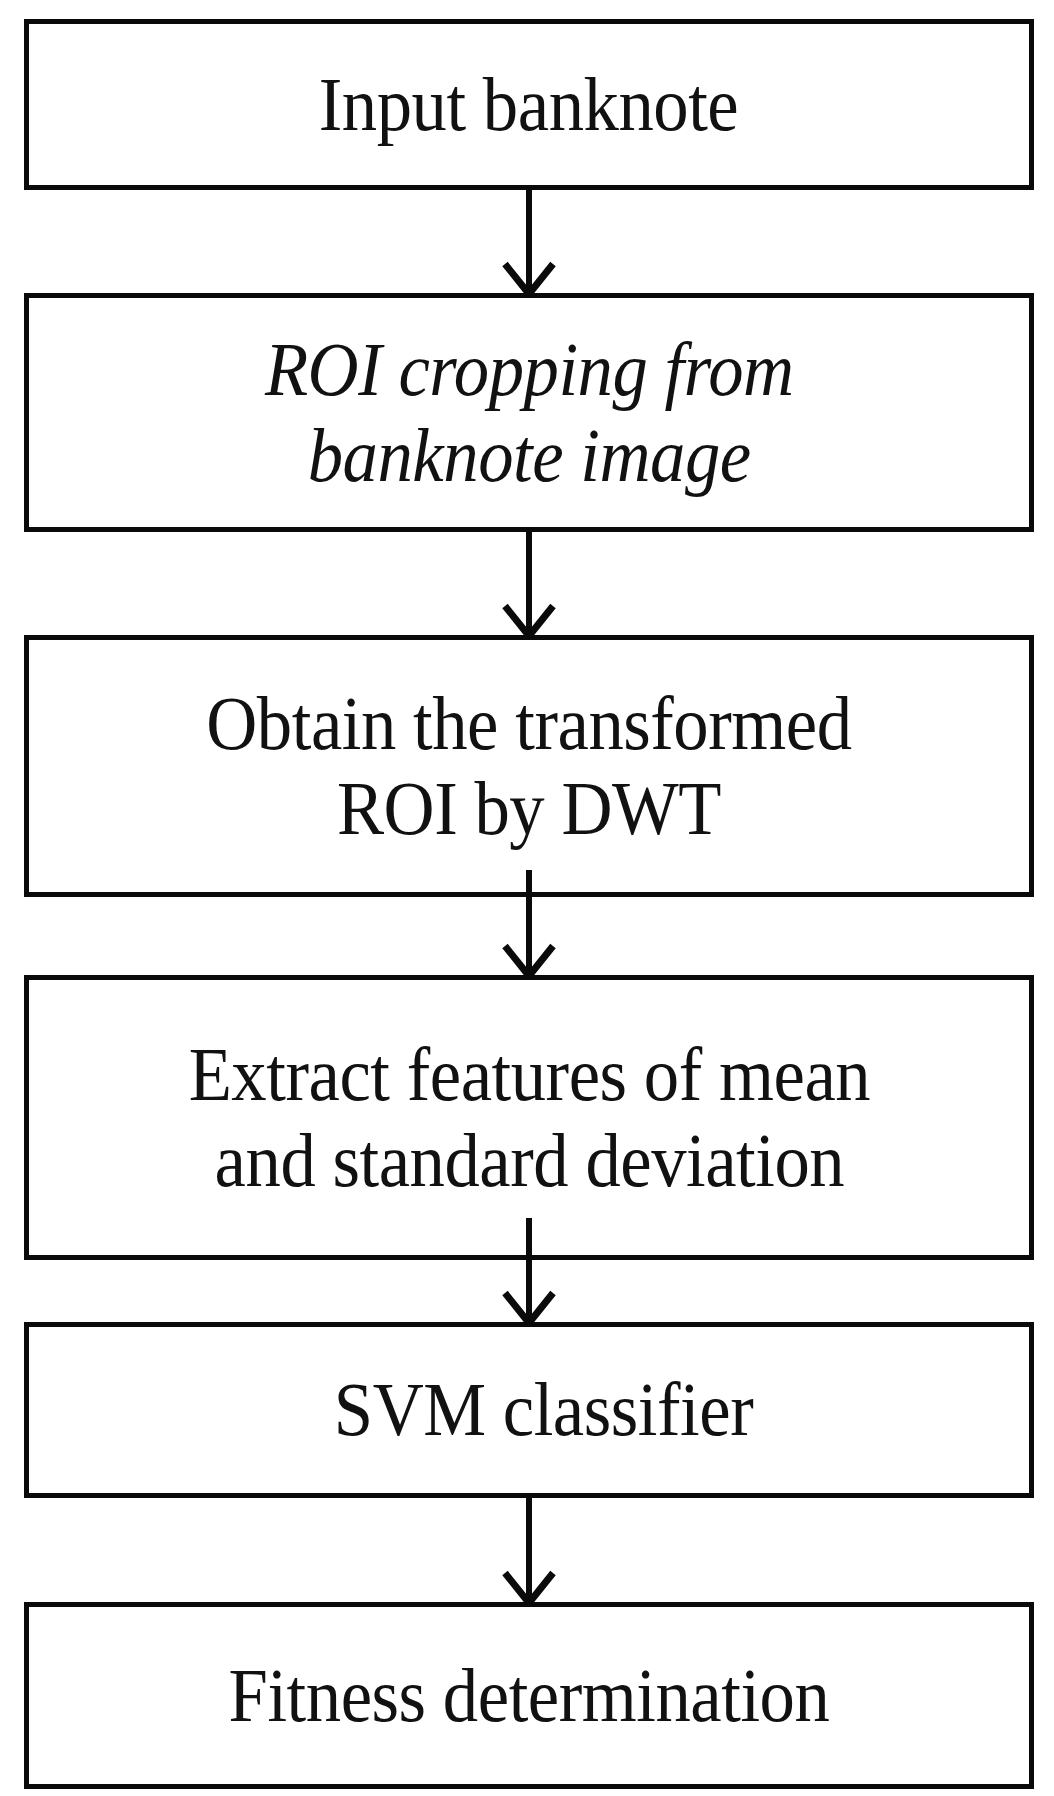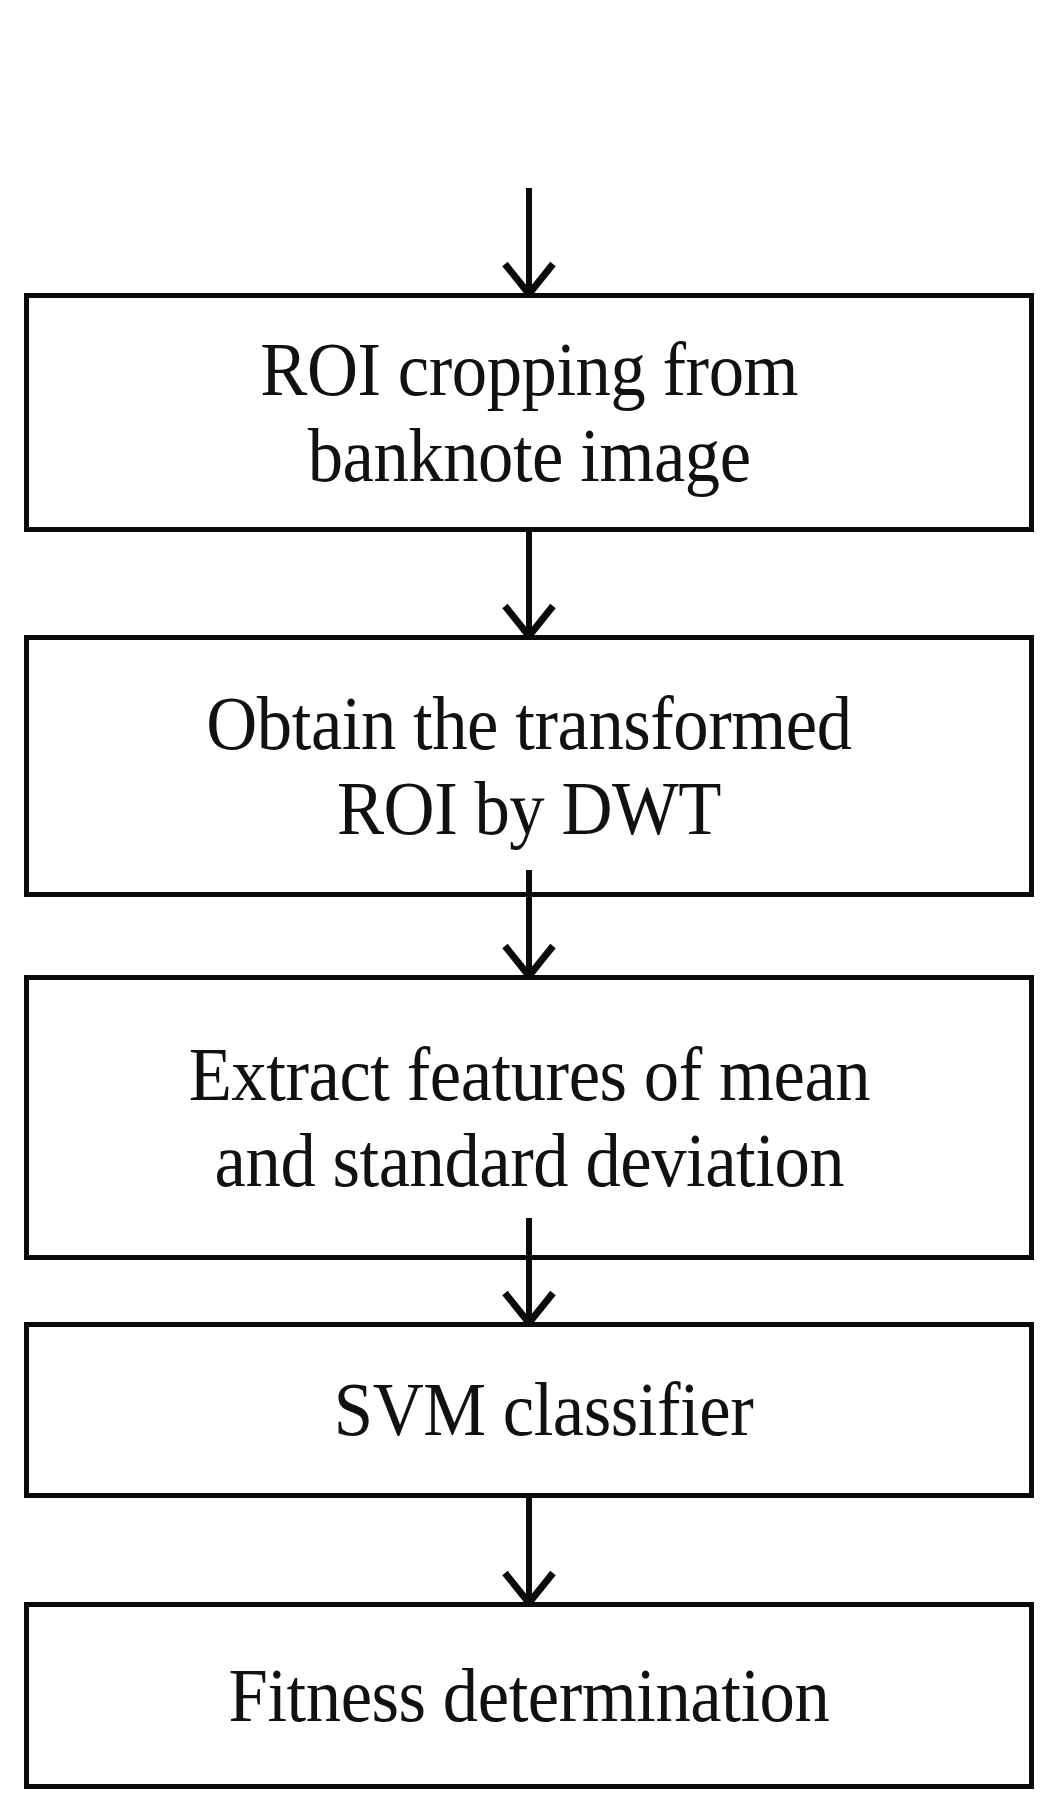--- a/index.html
+++ b/index.html
@@ -35,21 +35,21 @@
     font-size: 76px;
     line-height: 1.12;
     color: #111111;
     letter-spacing: -0.5px;
     transform: scaleX(0.93);
     white-space: pre-line;
     padding: 0 16px;
     user-select: none;
   }
   .node-1 { top: 19px;   height: 171px; }
-  .node-2 { top: 293px;  height: 239px; }
+  .node-2 { top: 293px;  height: 239px; font-style: italic; }
   .node-3 { top: 635px;  height: 262px; }
   .node-4 { top: 975px;  height: 285px; }
   .node-5 { top: 1322px; height: 176px; padding-left: 30px; }
   .node-6 { top: 1602px; height: 187px; }
 
   .connector {
     position: absolute;
     left: 0;
     width: 1054px;
     pointer-events: none;
@@ -60,20 +60,23 @@
   .conn-2 { top: 530px; height: 108px; }
   .conn-3 { top: 870px; height: 108px; }
   .conn-4 { top: 1218px; height: 107px; }
   .conn-5 { top: 1496px; height: 109px; }
 </style>
 </head>
 <body>
 
 <div id="flowchart">
 
+  <div class="node node-1">
+    <span class="node-label">Input banknote</span>
+  </div>
 
   <div class="connector conn-1">
     <svg width="1054" height="108" viewBox="0 0 1054 108" xmlns="http://www.w3.org/2000/svg" aria-hidden="true">
       <line x1="529" y1="0" x2="529" y2="105" stroke="#0a0a0a" stroke-width="6"></line>
       <path d="M 505 76 L 529 106 L 553 76" fill="none" stroke="#0a0a0a" stroke-width="7" stroke-linecap="butt" stroke-linejoin="miter"></path>
     </svg>
   </div>
 
   <div class="node node-2">
     <span class="node-label">ROI cropping from

